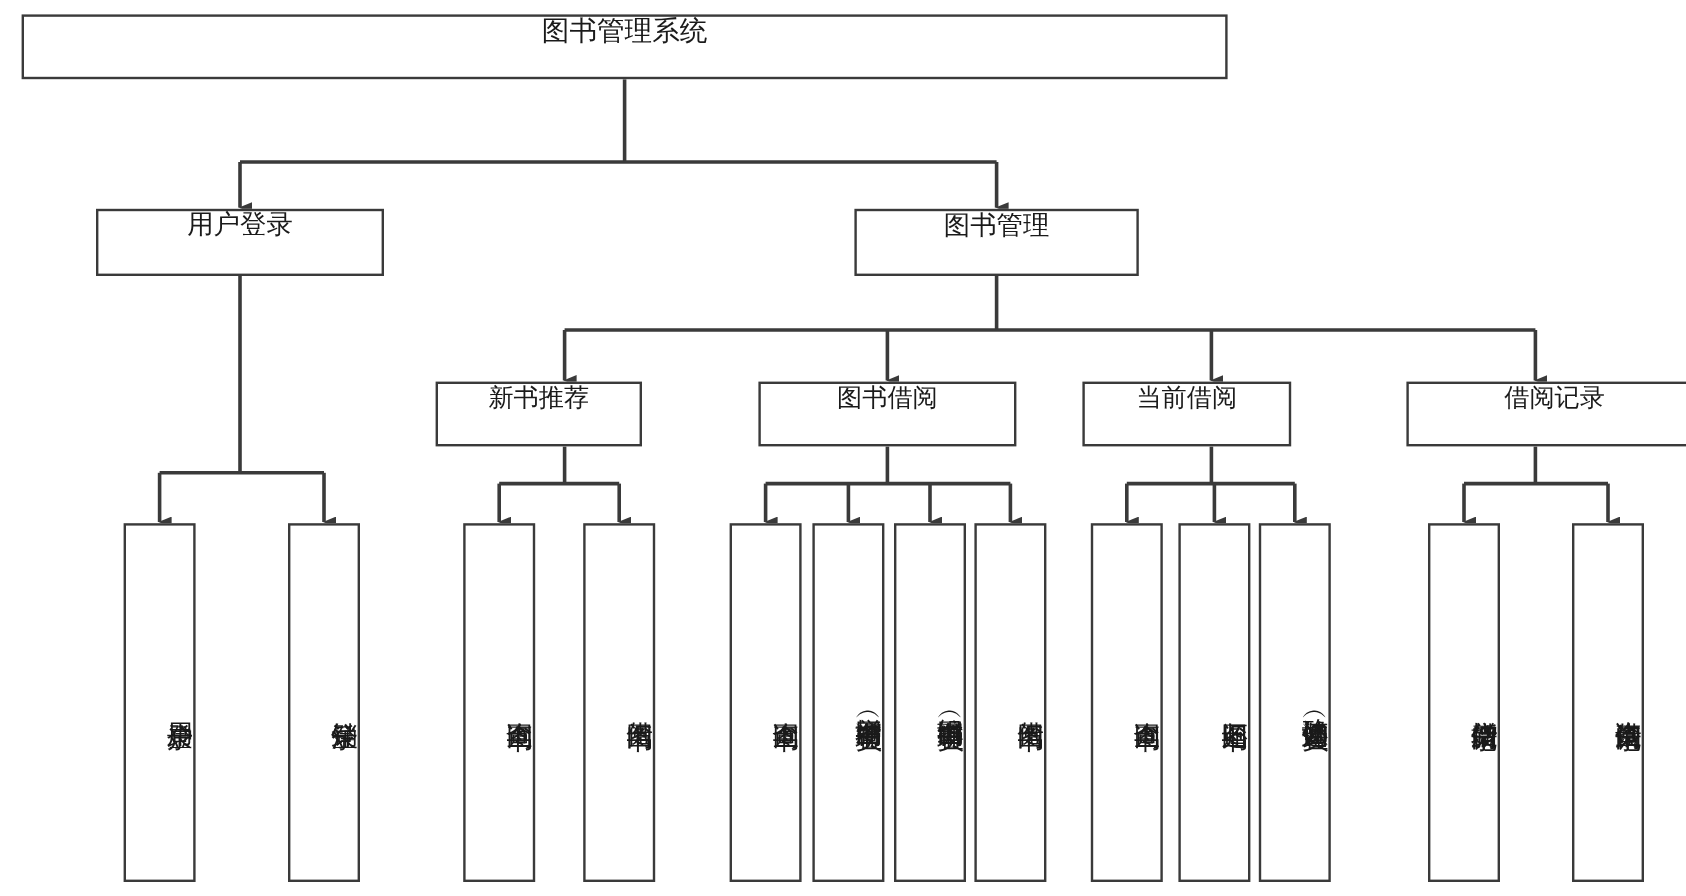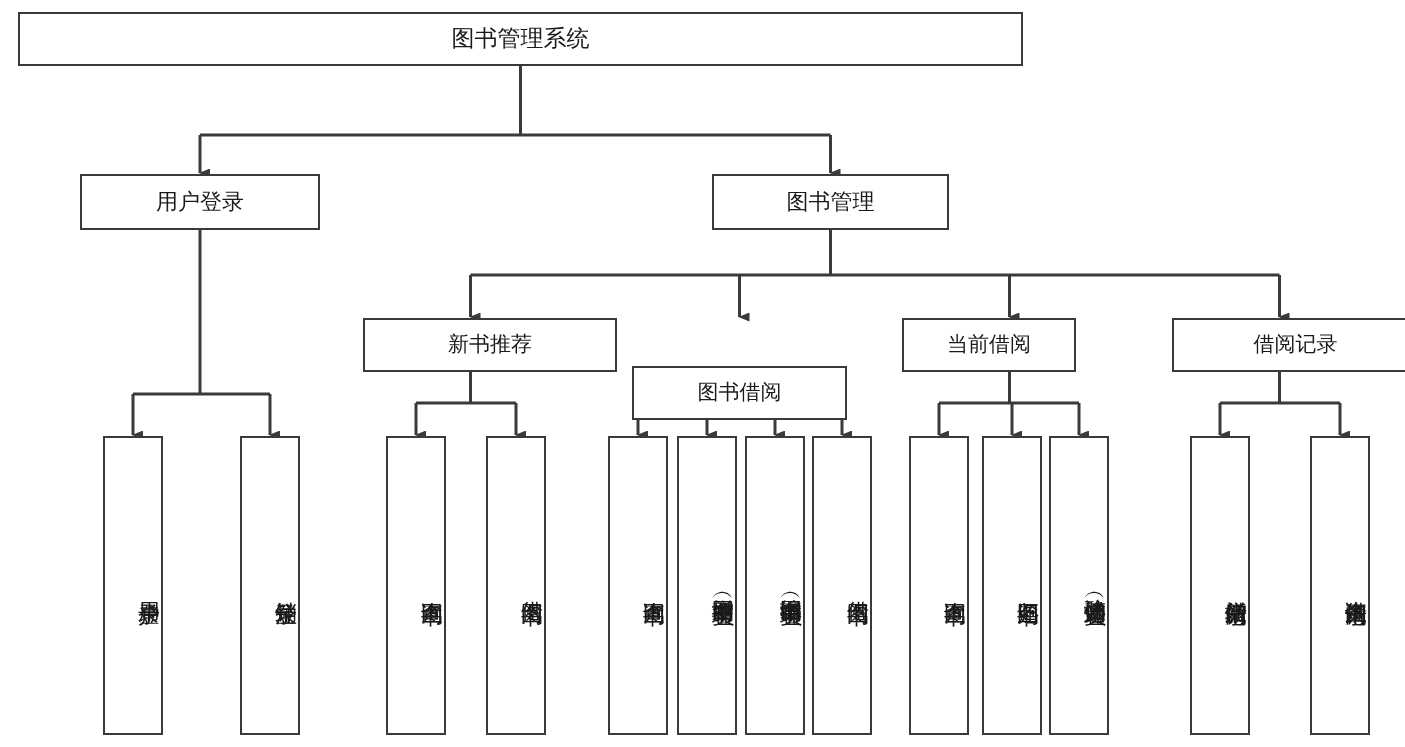--- a/index.html
+++ b/index.html
@@ -25,21 +25,21 @@
     width: 1405px;
     height: 747px;
     pointer-events: none;
   }
   .node {
     position: absolute;
     box-sizing: border-box;
     background: #ffffff;
     border: 2px solid #3a3a3a;
     display: flex;
-    align-items: center;
+    align-items: flex-start;
     justify-content: center;
     color: #1a1a1a;
     line-height: 1.12;
     text-align: center;
   }
   .node.root {
     font-size: 23px;
   }
   .node.level1 {
     font-size: 22px;
@@ -120,24 +120,24 @@
   <div id="node-layer">
       <div class="node root" style="left: 18px; top: 12px; width: 1005px; height: 54px;">
         <span>图书管理系统</span>
       </div>
       <div class="node level1" style="left: 80px; top: 174px; width: 240px; height: 56px;">
         <span>用户登录</span>
       </div>
       <div class="node level1" style="left: 712px; top: 174px; width: 237px; height: 56px; font-family: Liberation Serif, serif;">
         <span>图书管理</span>
       </div>
-      <div class="node level2" style="left: 363px; top: 318px; width: 254px; height: 54px;">
+      <div class="node level2" style="left: 363px; top: 318px; width: 172px; height: 54px;">
         <span>新书推荐</span>
       </div>
-      <div class="node level2" style="left: 632px; top: 318px; width: 215px; height: 54px; margin-top: 48px;">
+      <div class="node level2" style="left: 632px; top: 318px; width: 215px; height: 54px;">
         <span>图书借阅</span>
       </div>
       <div class="node level2" style="left: 902px; top: 318px; width: 174px; height: 54px;">
         <span>当前借阅</span>
       </div>
       <div class="node level2" style="left: 1172px; top: 318px; width: 247px; height: 54px;">
         <span>借阅记录</span>
       </div>
       <div class="node leaf" style="left: 103px; top: 436px; width: 60px; height: 299px;">
         <span class="vtext">用户登录</span>

